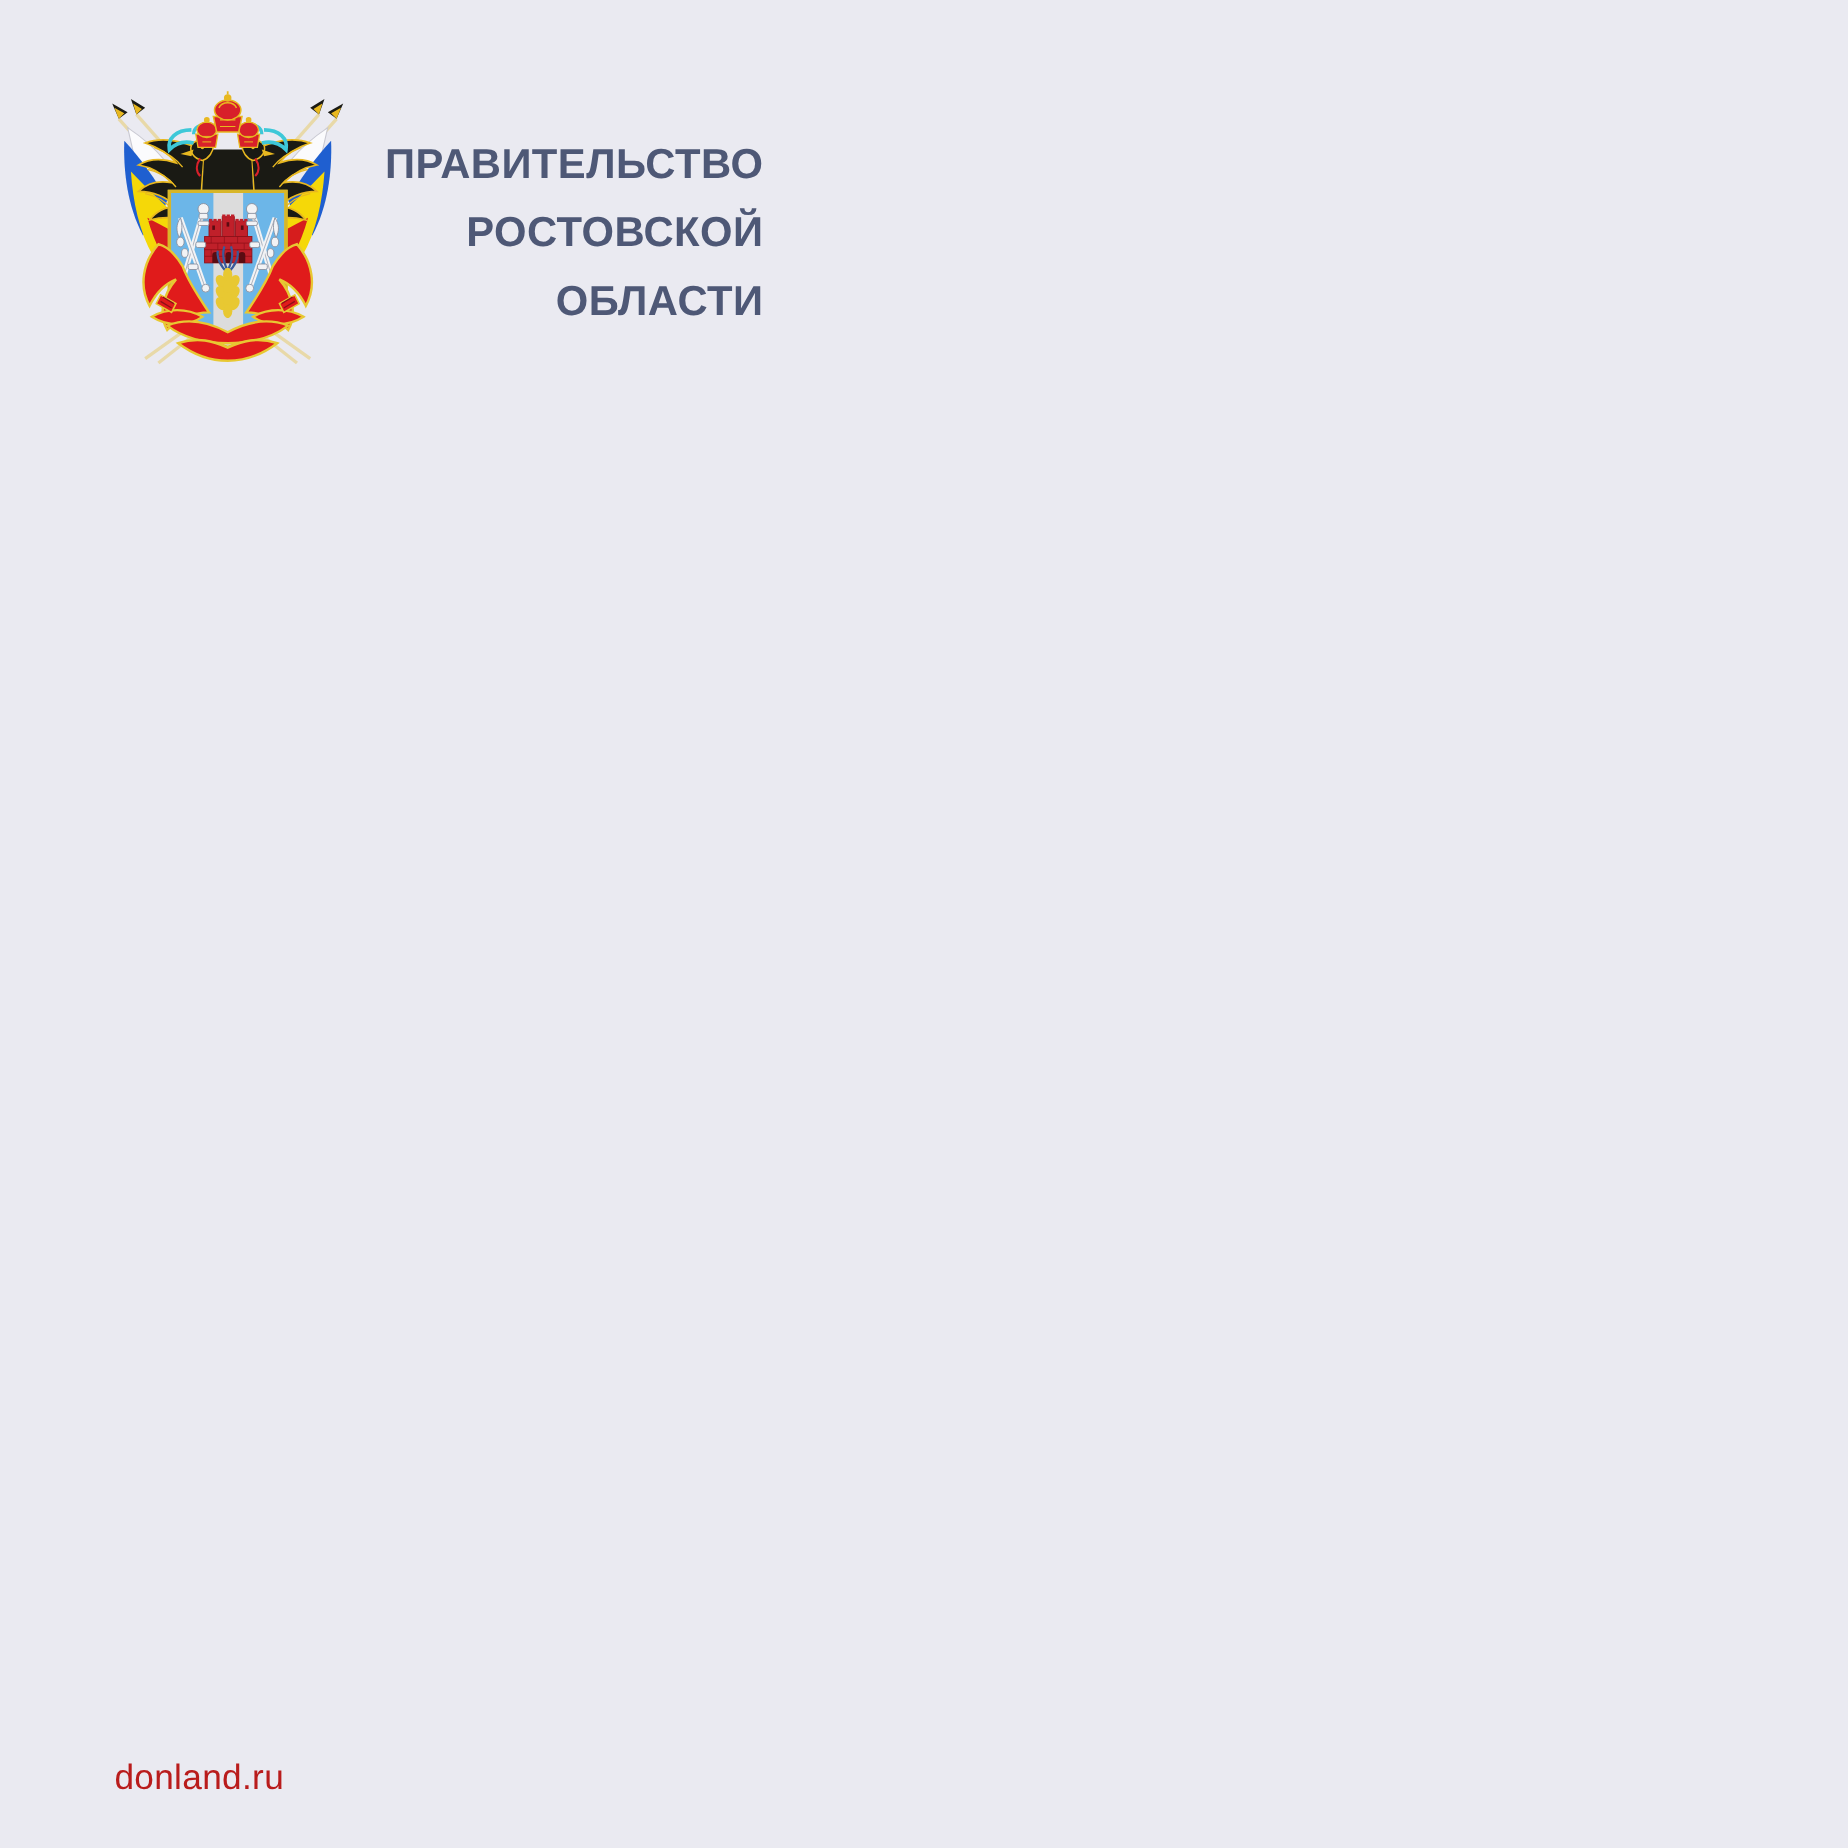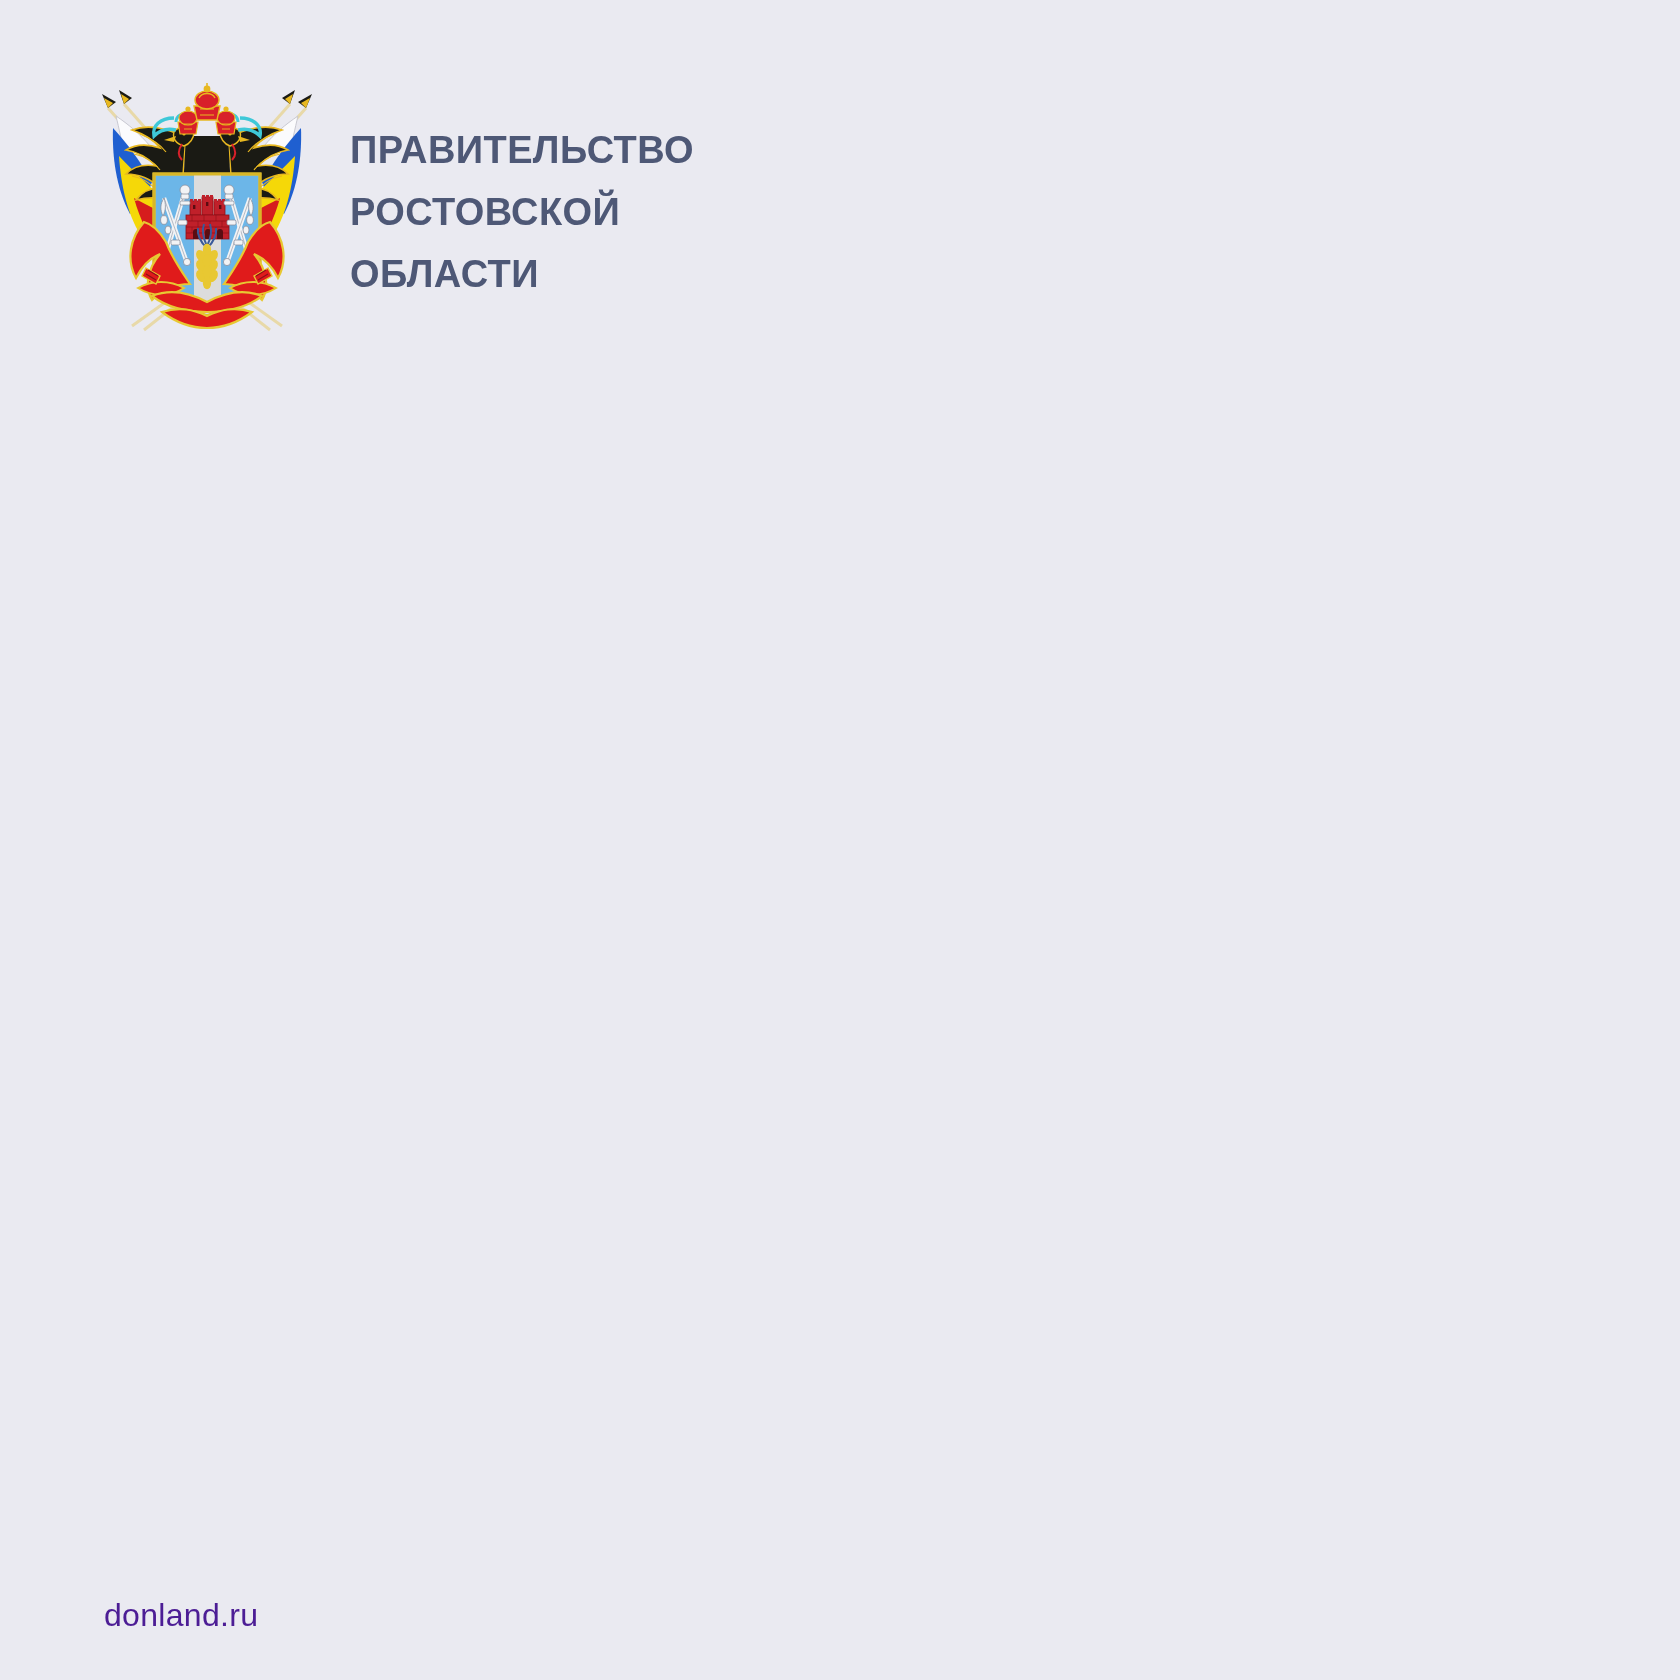--- a/index.html
+++ b/index.html
@@ -15,20 +15,21 @@
     overflow: hidden;
     position: relative;
   }
 
   .page {
     position: absolute;
     inset: 0;
     width: 1680px;
     height: 1680px;
     background: #eaeaf1;
+    text-align: right;
   }
 
   
   .header {
     position: absolute;
     left: 0;
     top: 0;
     display: flex;
     align-items: flex-start;
   }
@@ -68,21 +69,21 @@
     font-weight: bold;
     line-height: 80px;
     letter-spacing: -0.2px;
   }
 
   
   .footer-url {
     position: absolute;
     left: 104px;
     top: 1597px;
-    color: #4c1d95;
+    color: #b91c1c;
     font-size: 32px;
     font-weight: normal;
     letter-spacing: 0.3px;
   }
 </style>
 </head>
 <body>
 
 <div class="page">
 

